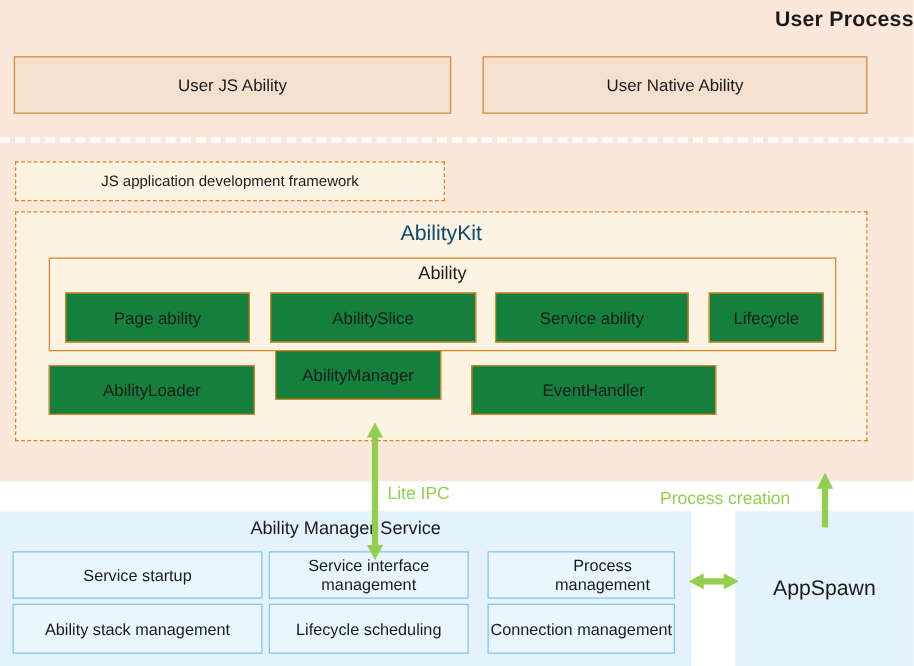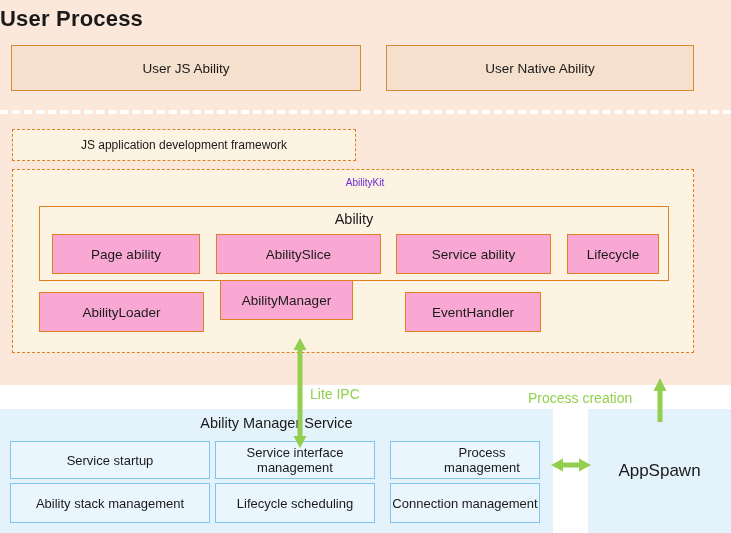--- a/index.html
+++ b/index.html
@@ -27,22 +27,22 @@
     top: 0;
     width: 731px;
     height: 385px;
     background: #fce8da;
   }
   .user-process-title {
     position: absolute;
     left: 0;
     top: 6px;
     width: 731px;
-    text-align: left;
-    font-size: 22px;
+    text-align: right;
+    font-size: 17px;
     font-weight: bold;
     color: #1a1a1a;
     letter-spacing: 0.2px;
   }
   .ability-box {
     position: absolute;
     background: #f5e0ce;
     border: 1px solid #d98a35;
     box-sizing: border-box;
     display: flex;
@@ -87,26 +87,26 @@
     left: 12px;
     top: 169px;
     width: 682px;
     height: 184px;
     box-sizing: border-box;
     background: #fdf3e3;
     border: 1.5px dashed #e08020;
   }
   #abilitykit-title {
     position: absolute;
-    left: 12px;
+    left: 0;
     top: 7px;
     width: 100%;
     text-align: center;
-    font-size: 10px;
-    color: #6d28d9;
+    font-size: 17px;
+    color: #0c4a6e;
   }
 
   
   #ability-group {
     position: absolute;
     left: 26px;
     top: 36px;
     width: 630px;
     height: 75px;
     box-sizing: border-box;
@@ -118,38 +118,38 @@
     left: 0;
     top: 4px;
     width: 100%;
     text-align: center;
     font-size: 14.5px;
     color: #1a1a1a;
   }
   .kit-box {
     position: absolute;
     box-sizing: border-box;
-    background: #f9a8d4;
+    background: #15803d;
     border: 1.5px solid #e08020;
     display: flex;
     align-items: center;
     justify-content: center;
     text-align: center;
     font-size: 13.5px;
     color: #1a1a1a;
   }
   
   #page-ability     { left: 12px;  top: 27px; width: 148px; height: 40px; }
   #ability-slice    { left: 176px; top: 27px; width: 165px; height: 40px; }
   #service-ability  { left: 356px; top: 27px; width: 155px; height: 40px; }
   #lifecycle        { left: 527px; top: 27px; width: 92px;  height: 40px; }
   
   #ability-loader   { left: 26px;  top: 122px; width: 165px; height: 40px; }
   #ability-manager  { left: 207px; top: 110px; width: 133px; height: 40px; }
-  #event-handler    { left: 392px; top: 122px; width: 136px; height: 40px; }
+  #event-handler    { left: 364px; top: 122px; width: 196px; height: 40px; }
 
   
   #ams-panel {
     position: absolute;
     left: 0;
     top: 409px;
     width: 553px;
     height: 124px;
     background: #e4f2fc;
   }

